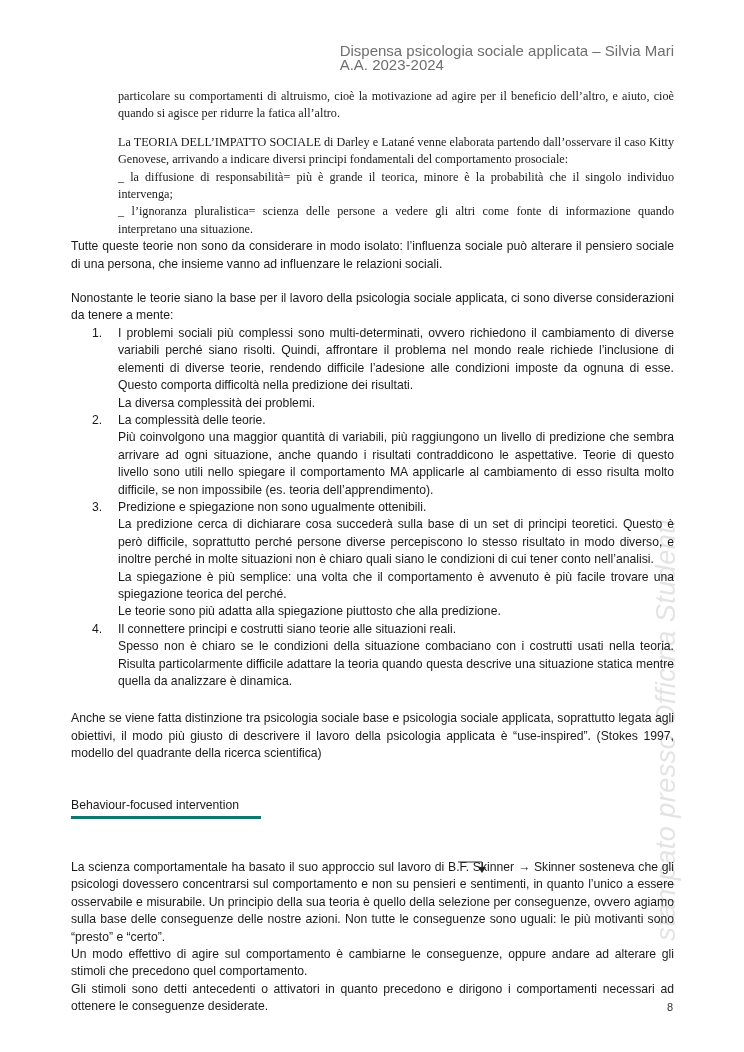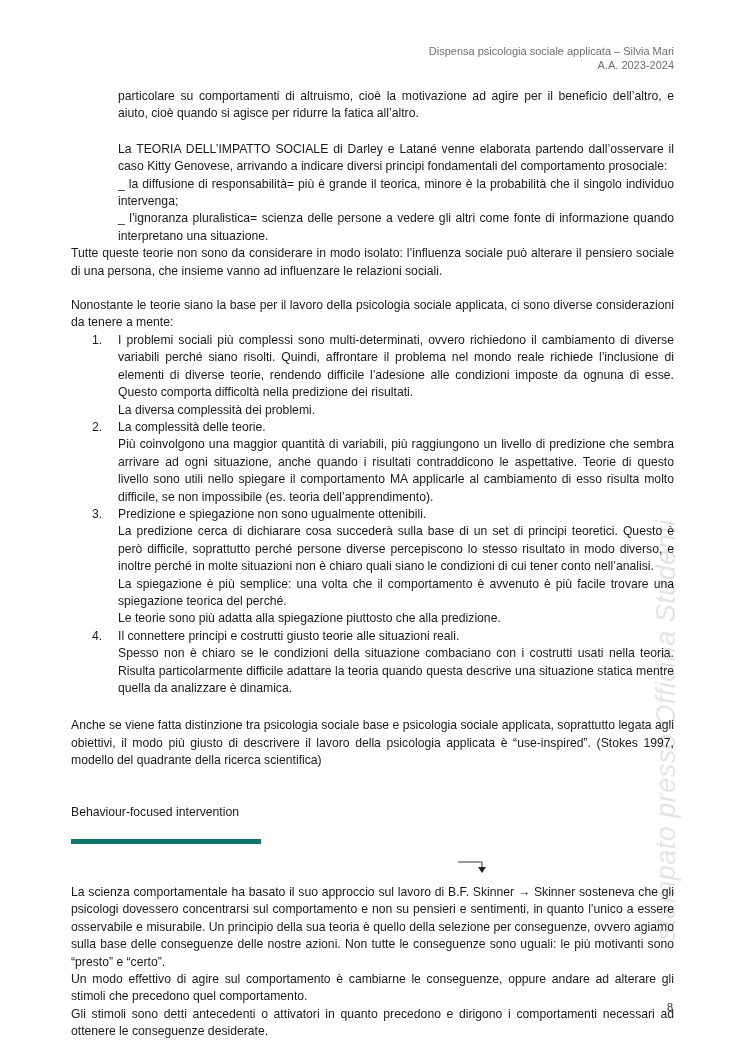--- a/index.html
+++ b/index.html
@@ -1,30 +1,30 @@
 <!DOCTYPE html>
 <html><head>
 <meta charset="utf-8">
 <style>
   html, body { margin: 0; padding: 0; background: #ffffff; }
   body { width: 744px; height: 1052px; position: relative; overflow: hidden;
          font-family: "Liberation Sans", sans-serif; color: #1a1a1a; }
-  .header { position: absolute; right: 70px; top: 44px; text-align: right;
-            font-size: 11px; color: #6f6f6f; line-height: 14px; }
+  .header { position: absolute; right: 70px; top: 44px; text-align: left;
+            font-size: 15px; color: #6f6f6f; line-height: 14px; }
   .content { position: absolute; left: 71px; top: 88px; width: 603px;
              font-size: 12.2px; line-height: 17.4px; text-align: justify; }
   .p { margin: 0; }
-  .ind { padding-left: 47px; }
+  .ind { padding-left: 47px; font-family: Liberation Serif, serif; }
   .gap { height: 17px; }
   .gap2 { height: 34px; }
   .gap3 { height: 40px; }
   ol.lst { margin: 0; padding: 0; list-style: none; }
   ol.lst li { position: relative; padding-left: 47px; }
   ol.lst .num { position: absolute; left: 21px; top: 0; }
-  .heading { display: inline-block; border-bottom: 5px solid #0f766e; padding-bottom: 18px;
+  .heading { display: inline-block; border-bottom: 3px solid #0f766e; padding-bottom: 2px;
              padding-right: 22px; }
   .arrow-mark { position: absolute; left: 458px; top: 861px; width: 28px; height: 12px; }
   .watermark { position: absolute; left: 646px; top: 540px; width: 40px; height: 380px; }
   .watermark span { position: absolute; left: 50%; top: 50%; white-space: nowrap;
                     transform: translate(-50%, -50%) rotate(-90deg);
                     font-size: 27px; color: #e4e4e4; font-style: italic; letter-spacing: 0.5px; }
   .pagenum { position: absolute; left: 667px; top: 1001px; font-size: 11px; color: #333; }
 </style>
 </head>
 <body>
@@ -33,21 +33,21 @@
   <div>Dispensa psicologia sociale applicata – Silvia Mari</div>
   <div>A.A. 2023-2024</div>
 </div>
 
 <div class="watermark">
   <span>stampato presso Officina Studenti</span>
 </div>
 
 <div class="content">
   <p class="p ind">particolare su comportamenti di altruismo, cioè la motivazione ad agire per il beneficio dell’altro, e aiuto, cioè quando si agisce per ridurre la fatica all’altro.</p>
-  <p class="p ind" style="margin-top:18px">La TEORIA DELL’IMPATTO SOCIALE di Darley e Latané venne elaborata partendo dall’osservare il caso Kitty Genovese, arrivando a indicare diversi principi fondamentali del comportamento prosociale:</p>
+  <p class="p ind" style="margin-top:11px">La TEORIA DELL’IMPATTO SOCIALE di Darley e Latané venne elaborata partendo dall’osservare il caso Kitty Genovese, arrivando a indicare diversi principi fondamentali del comportamento prosociale:</p>
   <p class="p ind">_ la diffusione di responsabilità= più è grande il teorica, minore è la probabilità che il singolo individuo intervenga;</p>
   <p class="p ind">_ l’ignoranza pluralistica= scienza delle persone a vedere gli altri come fonte di informazione quando interpretano una situazione.</p>
   <p class="p">Tutte queste teorie non sono da considerare in modo isolato: l’influenza sociale può alterare il pensiero sociale di una persona, che insieme vanno ad influenzare le relazioni sociali.</p>
   <div class="gap"></div>
   <p class="p">Nonostante le teorie siano la base per il lavoro della psicologia sociale applicata, ci sono diverse considerazioni da tenere a mente:</p>
 
   <ol class="lst">
     <li>
       <span class="num">1.</span>
       <div>I problemi sociali più complessi sono multi-determinati, ovvero richiedono il cambiamento di diverse variabili perché siano risolti. Quindi, affrontare il problema nel mondo reale richiede l’inclusione di elementi di diverse teorie, rendendo difficile l’adesione alle condizioni imposte da ognuna di esse. Questo comporta difficoltà nella predizione dei risultati.</div>
@@ -60,21 +60,21 @@
     </li>
     <li>
       <span class="num">3.</span>
       <div>Predizione e spiegazione non sono ugualmente ottenibili.</div>
       <div>La predizione cerca di dichiarare cosa succederà sulla base di un set di principi teoretici. Questo è però difficile, soprattutto perché persone diverse percepiscono lo stesso risultato in modo diverso, e inoltre perché in molte situazioni non è chiaro quali siano le condizioni di cui tener conto nell’analisi.</div>
       <div>La spiegazione è più semplice: una volta che il comportamento è avvenuto è più facile trovare una spiegazione teorica del perché.</div>
       <div>Le teorie sono più adatta alla spiegazione piuttosto che alla predizione.</div>
     </li>
     <li>
       <span class="num">4.</span>
-      <div>Il connettere principi e costrutti giusto teorie alle situazioni reali.</div>
+      <div>Il connettere principi e costrutti siano teorie alle situazioni reali.</div>
       <div>Spesso non è chiaro se le condizioni della situazione combaciano con i costrutti usati nella teoria. Risulta particolarmente difficile adattare la teoria quando questa descrive una situazione statica mentre quella da analizzare è dinamica.</div>
     </li>
   </ol>
 
   <div class="gap" style="height:20px"></div>
   <p class="p">Anche se viene fatta distinzione tra psicologia sociale base e psicologia sociale applicata, soprattutto legata agli obiettivi, il modo più giusto di descrivere il lavoro della psicologia applicata è “use-inspired”. (Stokes 1997, modello del quadrante della ricerca scientifica)</p>
   <div class="gap2"></div>
   <div>
     <span class="heading">Behaviour-focused intervention</span>
   </div>

